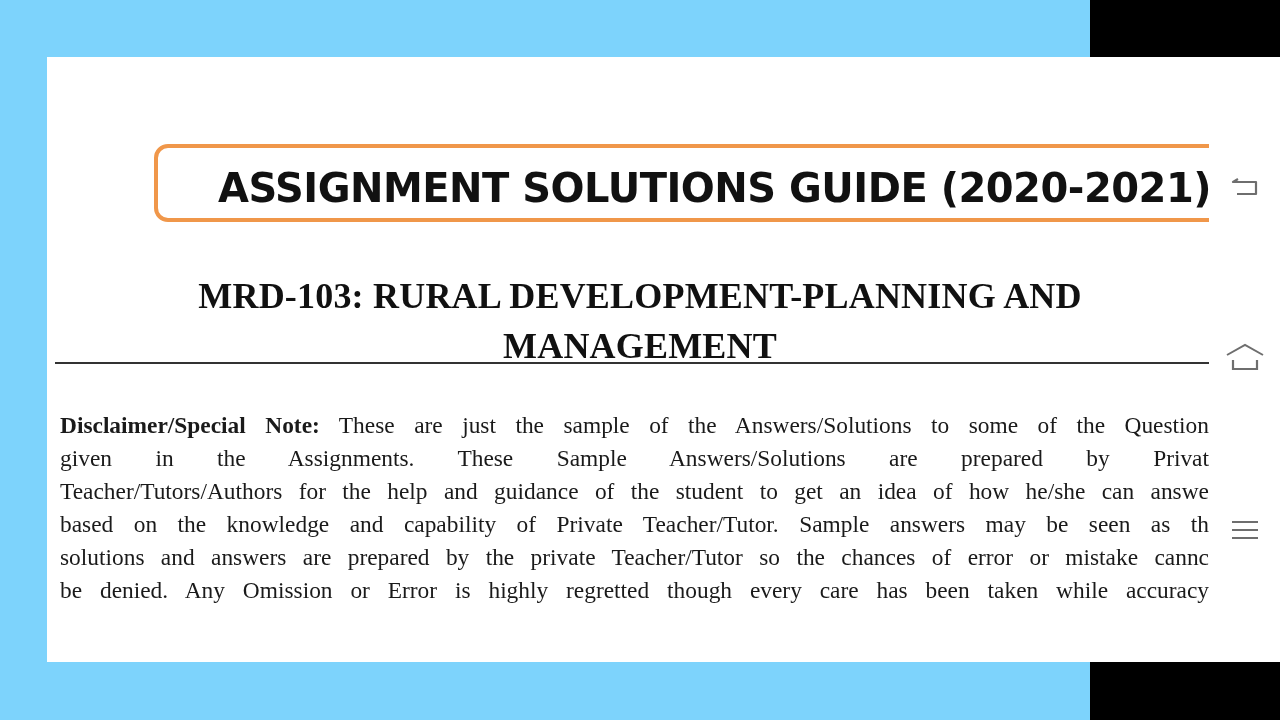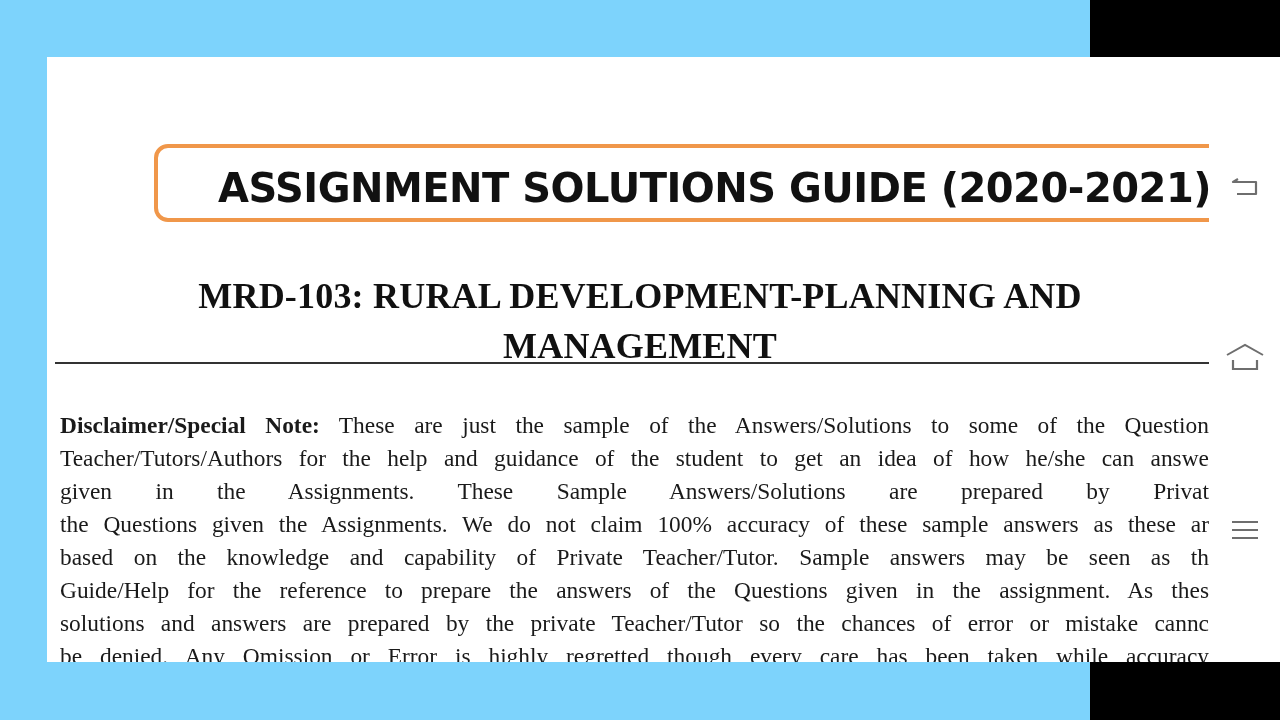--- a/index.html
+++ b/index.html
@@ -128,25 +128,23 @@
 
     <div class="course-title">
       <div>MRD-103: RURAL DEVELOPMENT-PLANNING AND</div>
       <div>MANAGEMENT</div>
     </div>
 
     <div class="rule"></div>
 
     <div class="disclaimer">
       <span class="line"><span class="lead">Disclaimer/Special Note:</span><span> These are just the sample of the Answers/Solutions to some of the Question</span></span>
+      <span class="line">given in the Assignments. These Sample Answers/Solutions are prepared by Privat</span>
       <span class="line">Teacher/Tutors/Authors for the help and guidance of the student to get an idea of how he/she can answe</span>
-      <span class="line">given in the Assignments. These Sample Answers/Solutions are prepared by Privat</span>
-      <span class="line">the Questions given the Assignments. We do not claim 100% accuracy of these sample answers as these ar</span>
       <span class="line">based on the knowledge and capability of Private Teacher/Tutor. Sample answers may be seen as th</span>
-      <span class="line">Guide/Help for the reference to prepare the answers of the Questions given in the assignment. As thes</span>
       <span class="line">solutions and answers are prepared by the private Teacher/Tutor so the chances of error or mistake cannc</span>
       <span class="line">be denied. Any Omission or Error is highly regretted though every care has been taken while accuracy</span>
     </div>
   </div>
 
   <div class="nav-panel">
     <div class="nav-btn" style="top:110px;">
       <svg width="32" height="24" viewBox="0 0 32 24">
         <path d="M9 4 L4 7 L27 7 L27 19 L8 19" fill="none" stroke="#6e6e6e" stroke-width="2.2" stroke-linejoin="round"></path>
       </svg>

